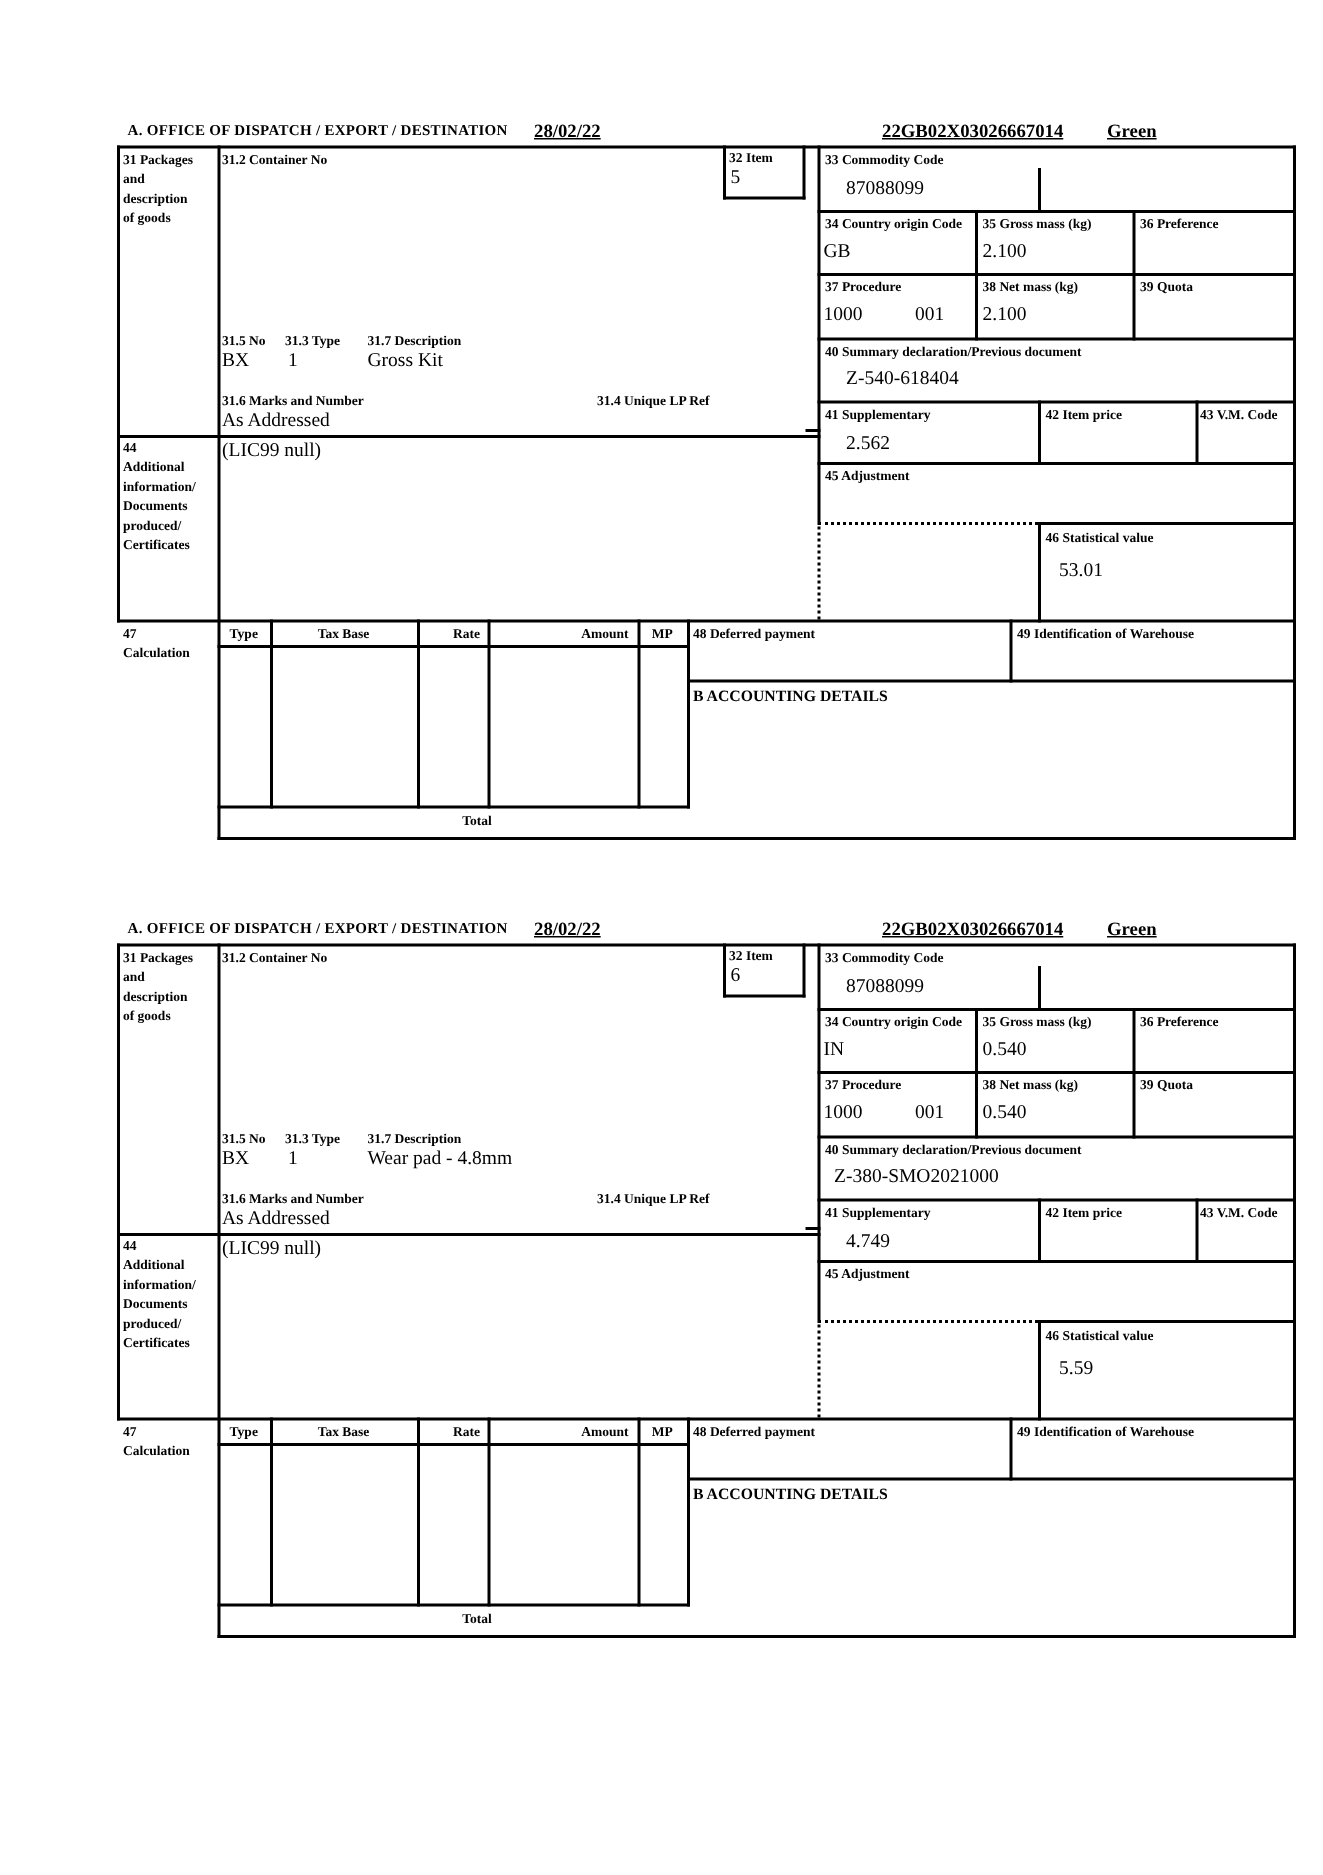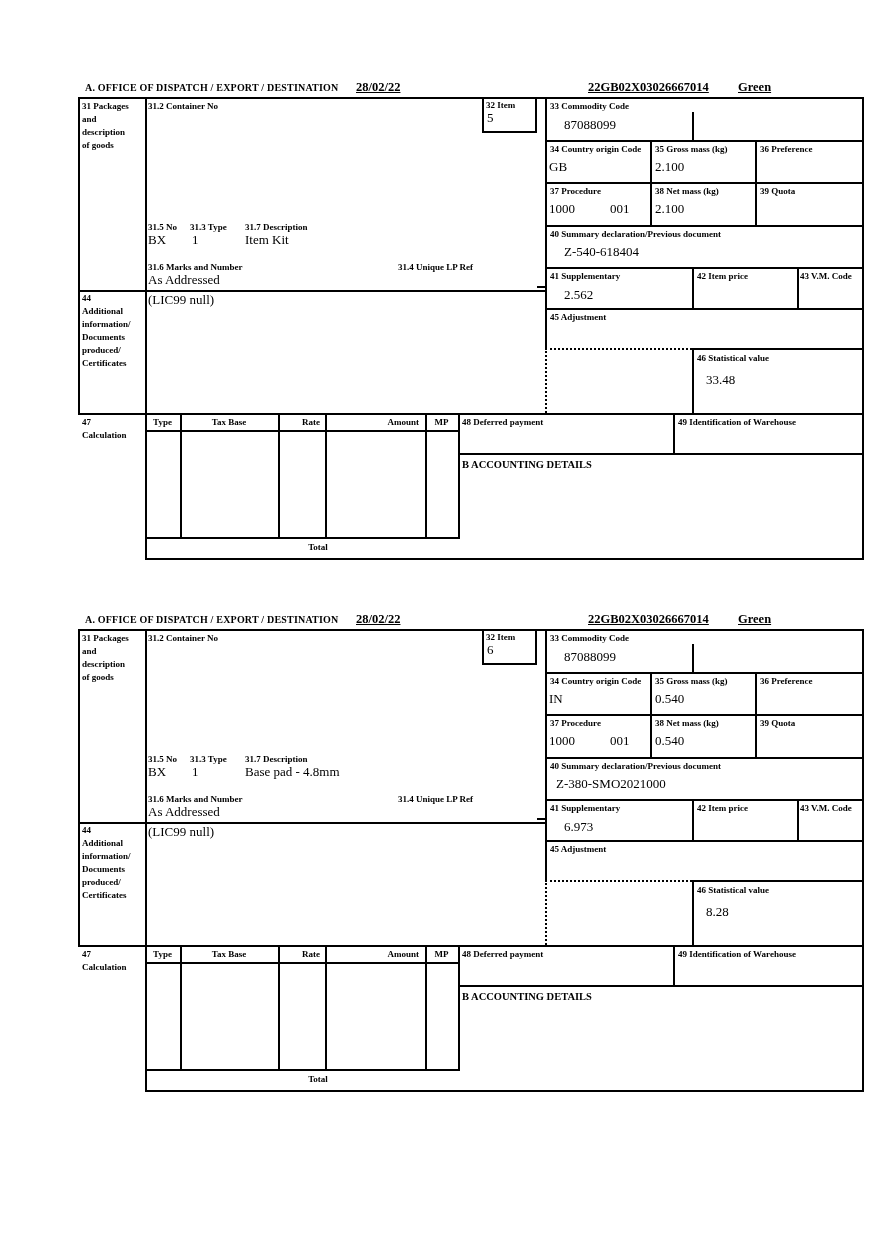--- a/index.html
+++ b/index.html
@@ -86,21 +86,21 @@
 
     <div class="t lab" style="left:70px;top:20px">31.2 Container No</div>
     <div class="t lab" style="left:408px;top:19px">32 Item</div>
     <div class="t val" style="left:409px;top:30px">5</div>
 
     <div class="t lab" style="left:70px;top:141px">31.5 No</div>
     <div class="t lab" style="left:112px;top:141px">31.3 Type</div>
     <div class="t lab" style="left:167px;top:141px">31.7 Description</div>
     <div class="t val" style="left:70px;top:152px">BX</div>
     <div class="t val" style="left:114px;top:152px">1</div>
-    <div class="t val" style="left:167px;top:152px">Item Kit</div>
+    <div class="t val" style="left:167px;top:152px">Gross Kit</div>
     <div class="t lab" style="left:70px;top:181px">31.6 Marks and Number</div>
     <div class="t lab" style="left:320px;top:181px">31.4 Unique LP Ref</div>
     <div class="t val" style="left:70px;top:192px">As Addressed</div>
 
     <div class="t val" style="left:70px;top:212px">(LIC99 null)</div>
 
     <div class="t lab" style="left:472px;top:20px">33 Commodity Code</div>
     <div class="t val" style="left:486px;top:37px">87088099</div>
 
     <div class="t lab" style="left:472px;top:63px">34 Country origin Code</div>
@@ -119,21 +119,21 @@
     <div class="t lab" style="left:472px;top:148px">40 Summary declaration/Previous document</div>
     <div class="t val" style="left:486px;top:164px">Z-540-618404</div>
 
     <div class="t lab" style="left:472px;top:190px">41 Supplementary</div>
     <div class="t val" style="left:486px;top:207px">2.562</div>
     <div class="t lab" style="left:619px;top:190px">42 Item price</div>
     <div class="t lab" style="left:722px;top:190px">43 V.M. Code</div>
 
     <div class="t lab" style="left:472px;top:231px">45 Adjustment</div>
     <div class="t lab" style="left:619px;top:272px">46 Statistical value</div>
-    <div class="t val" style="left:628px;top:292px">33.48</div>
+    <div class="t val" style="left:628px;top:292px">53.01</div>
 
     <div class="t lab ctr" style="left:67px;top:336px;width:35px">Type</div>
     <div class="t lab ctr" style="left:102px;top:336px;width:98px">Tax Base</div>
     <div class="t lab rgt" style="left:200px;top:336px;width:42px">Rate</div>
     <div class="t lab rgt" style="left:247px;top:336px;width:94px">Amount</div>
     <div class="t lab ctr" style="left:347px;top:336px;width:33px">MP</div>
 
     <div class="t lab" style="left:384px;top:336px">48 Deferred payment</div>
     <div class="t lab" style="left:600px;top:336px">49 Identification of Warehouse</div>
     <div class="t big" style="left:384px;top:378px">B ACCOUNTING DETAILS</div>
@@ -200,21 +200,21 @@
 
     <div class="t lab" style="left:70px;top:20px">31.2 Container No</div>
     <div class="t lab" style="left:408px;top:19px">32 Item</div>
     <div class="t val" style="left:409px;top:30px">6</div>
 
     <div class="t lab" style="left:70px;top:141px">31.5 No</div>
     <div class="t lab" style="left:112px;top:141px">31.3 Type</div>
     <div class="t lab" style="left:167px;top:141px">31.7 Description</div>
     <div class="t val" style="left:70px;top:152px">BX</div>
     <div class="t val" style="left:114px;top:152px">1</div>
-    <div class="t val" style="left:167px;top:152px">Base pad - 4.8mm</div>
+    <div class="t val" style="left:167px;top:152px">Wear pad - 4.8mm</div>
     <div class="t lab" style="left:70px;top:181px">31.6 Marks and Number</div>
     <div class="t lab" style="left:320px;top:181px">31.4 Unique LP Ref</div>
     <div class="t val" style="left:70px;top:192px">As Addressed</div>
 
     <div class="t val" style="left:70px;top:212px">(LIC99 null)</div>
 
     <div class="t lab" style="left:472px;top:20px">33 Commodity Code</div>
     <div class="t val" style="left:486px;top:37px">87088099</div>
 
     <div class="t lab" style="left:472px;top:63px">34 Country origin Code</div>
@@ -227,27 +227,27 @@
     <div class="t val" style="left:471px;top:121px">1000</div>
     <div class="t val" style="left:532px;top:121px">001</div>
     <div class="t lab" style="left:577px;top:105px">38 Net mass (kg)</div>
     <div class="t val" style="left:577px;top:121px">0.540</div>
     <div class="t lab" style="left:682px;top:105px">39 Quota</div>
 
     <div class="t lab" style="left:472px;top:148px">40 Summary declaration/Previous document</div>
     <div class="t val" style="left:478px;top:164px">Z-380-SMO2021000</div>
 
     <div class="t lab" style="left:472px;top:190px">41 Supplementary</div>
-    <div class="t val" style="left:486px;top:207px">6.973</div>
+    <div class="t val" style="left:486px;top:207px">4.749</div>
     <div class="t lab" style="left:619px;top:190px">42 Item price</div>
     <div class="t lab" style="left:722px;top:190px">43 V.M. Code</div>
 
     <div class="t lab" style="left:472px;top:231px">45 Adjustment</div>
     <div class="t lab" style="left:619px;top:272px">46 Statistical value</div>
-    <div class="t val" style="left:628px;top:292px">8.28</div>
+    <div class="t val" style="left:628px;top:292px">5.59</div>
 
     <div class="t lab ctr" style="left:67px;top:336px;width:35px">Type</div>
     <div class="t lab ctr" style="left:102px;top:336px;width:98px">Tax Base</div>
     <div class="t lab rgt" style="left:200px;top:336px;width:42px">Rate</div>
     <div class="t lab rgt" style="left:247px;top:336px;width:94px">Amount</div>
     <div class="t lab ctr" style="left:347px;top:336px;width:33px">MP</div>
 
     <div class="t lab" style="left:384px;top:336px">48 Deferred payment</div>
     <div class="t lab" style="left:600px;top:336px">49 Identification of Warehouse</div>
     <div class="t big" style="left:384px;top:378px">B ACCOUNTING DETAILS</div>

